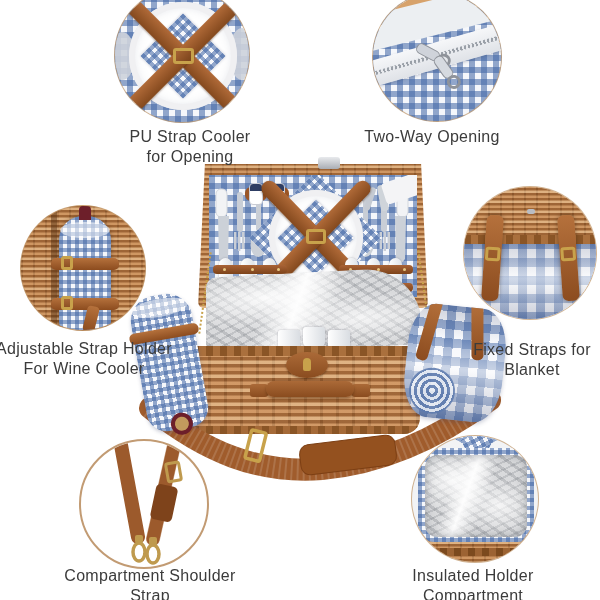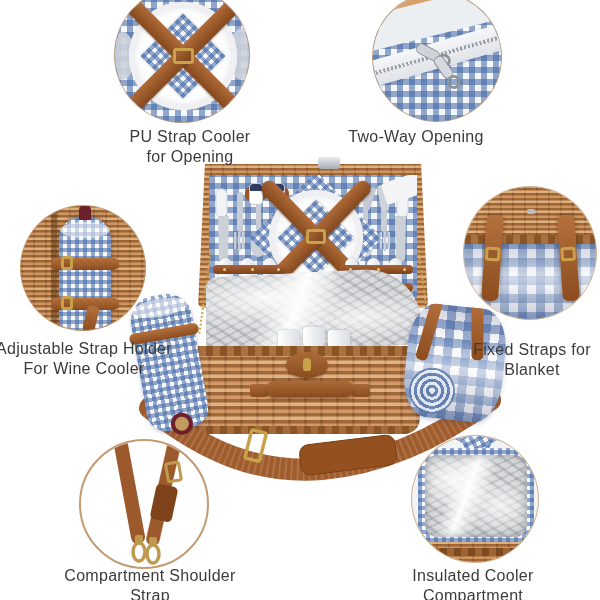--- a/index.html
+++ b/index.html
@@ -210,21 +210,21 @@
       <g transform="rotate(28 30 22)">
         <rect x="14" y="16" width="24" height="10" rx="4.5" fill="#cfd3da" stroke="#8f939a"></rect>
         <circle cx="44" cy="21" r="5.5" fill="none" stroke="#8f939a" stroke-width="3"></circle>
       </g>
       <g transform="rotate(55 44 38)">
         <rect x="28" y="32" width="24" height="10" rx="4.5" fill="#d6dae0" stroke="#8f939a"></rect>
         <circle cx="58" cy="37" r="5.5" fill="none" stroke="#8f939a" stroke-width="3"></circle>
       </g>
     </svg>
   </div>
-  <div class="caption" style="left:416px;top:127px;">
+  <div class="caption" style="left:432px;top:127px;">
     <span>Two-Way Opening</span>
   </div>
 
   <div class="photo-circle wk" style="left:20px;top:205px;width:126px;height:126px;">
     <div class="abs" style="left:30px;top:0;width:6px;height:126px;background:rgba(70,38,10,.45);"></div>
     <div class="abs gg4" style="left:38px;top:10px;width:52px;height:116px;border-radius:24px 24px 10px 10px;box-shadow:0 0 5px rgba(40,20,5,.4);">
       <div class="abs" style="left:1px;top:6px;width:50px;height:16px;border-radius:50%;background:rgba(255,255,255,.55);"></div>
     </div>
     <div class="abs" style="left:58px;top:0px;width:12px;height:14px;border-radius:4px 4px 0 0;background:#6d1f2a;"></div>
     <div class="abs strapx" style="left:30px;top:52px;width:68px;height:12px;border-radius:5px;">
@@ -280,17 +280,17 @@
 
   <div class="photo-circle" style="left:411px;top:435px;width:128px;height:128px;background:#f2f3f5;">
     <div class="abs gg4" style="left:28px;top:-8px;width:52px;height:16px;transform:rotate(28deg);"></div>
     <div class="abs gg4" style="left:50px;top:-8px;width:52px;height:16px;transform:rotate(-28deg);"></div>
     <div class="abs wk" style="left:0;top:96px;width:128px;height:32px;"></div>
     <div class="abs" style="left:0;top:112px;width:128px;height:8px;background:repeating-linear-gradient(90deg,#7c4a1e 0 7px,#9c6333 7px 14px);"></div>
     <div class="abs gg4" style="left:6px;top:12px;width:116px;height:94px;border-radius:16px;"></div>
     <div class="abs foil" style="left:13px;top:19px;width:102px;height:82px;border-radius:12px;box-shadow:inset 0 0 10px rgba(90,95,105,.5);"></div>
   </div>
   <div class="caption" style="left:473px;top:566px;">
-    <span>Insulated Cooler</span>
+    <span>Insulated Holder</span>
     <span>Compartment</span>
   </div>
 
 </div>
 
 </body></html>

